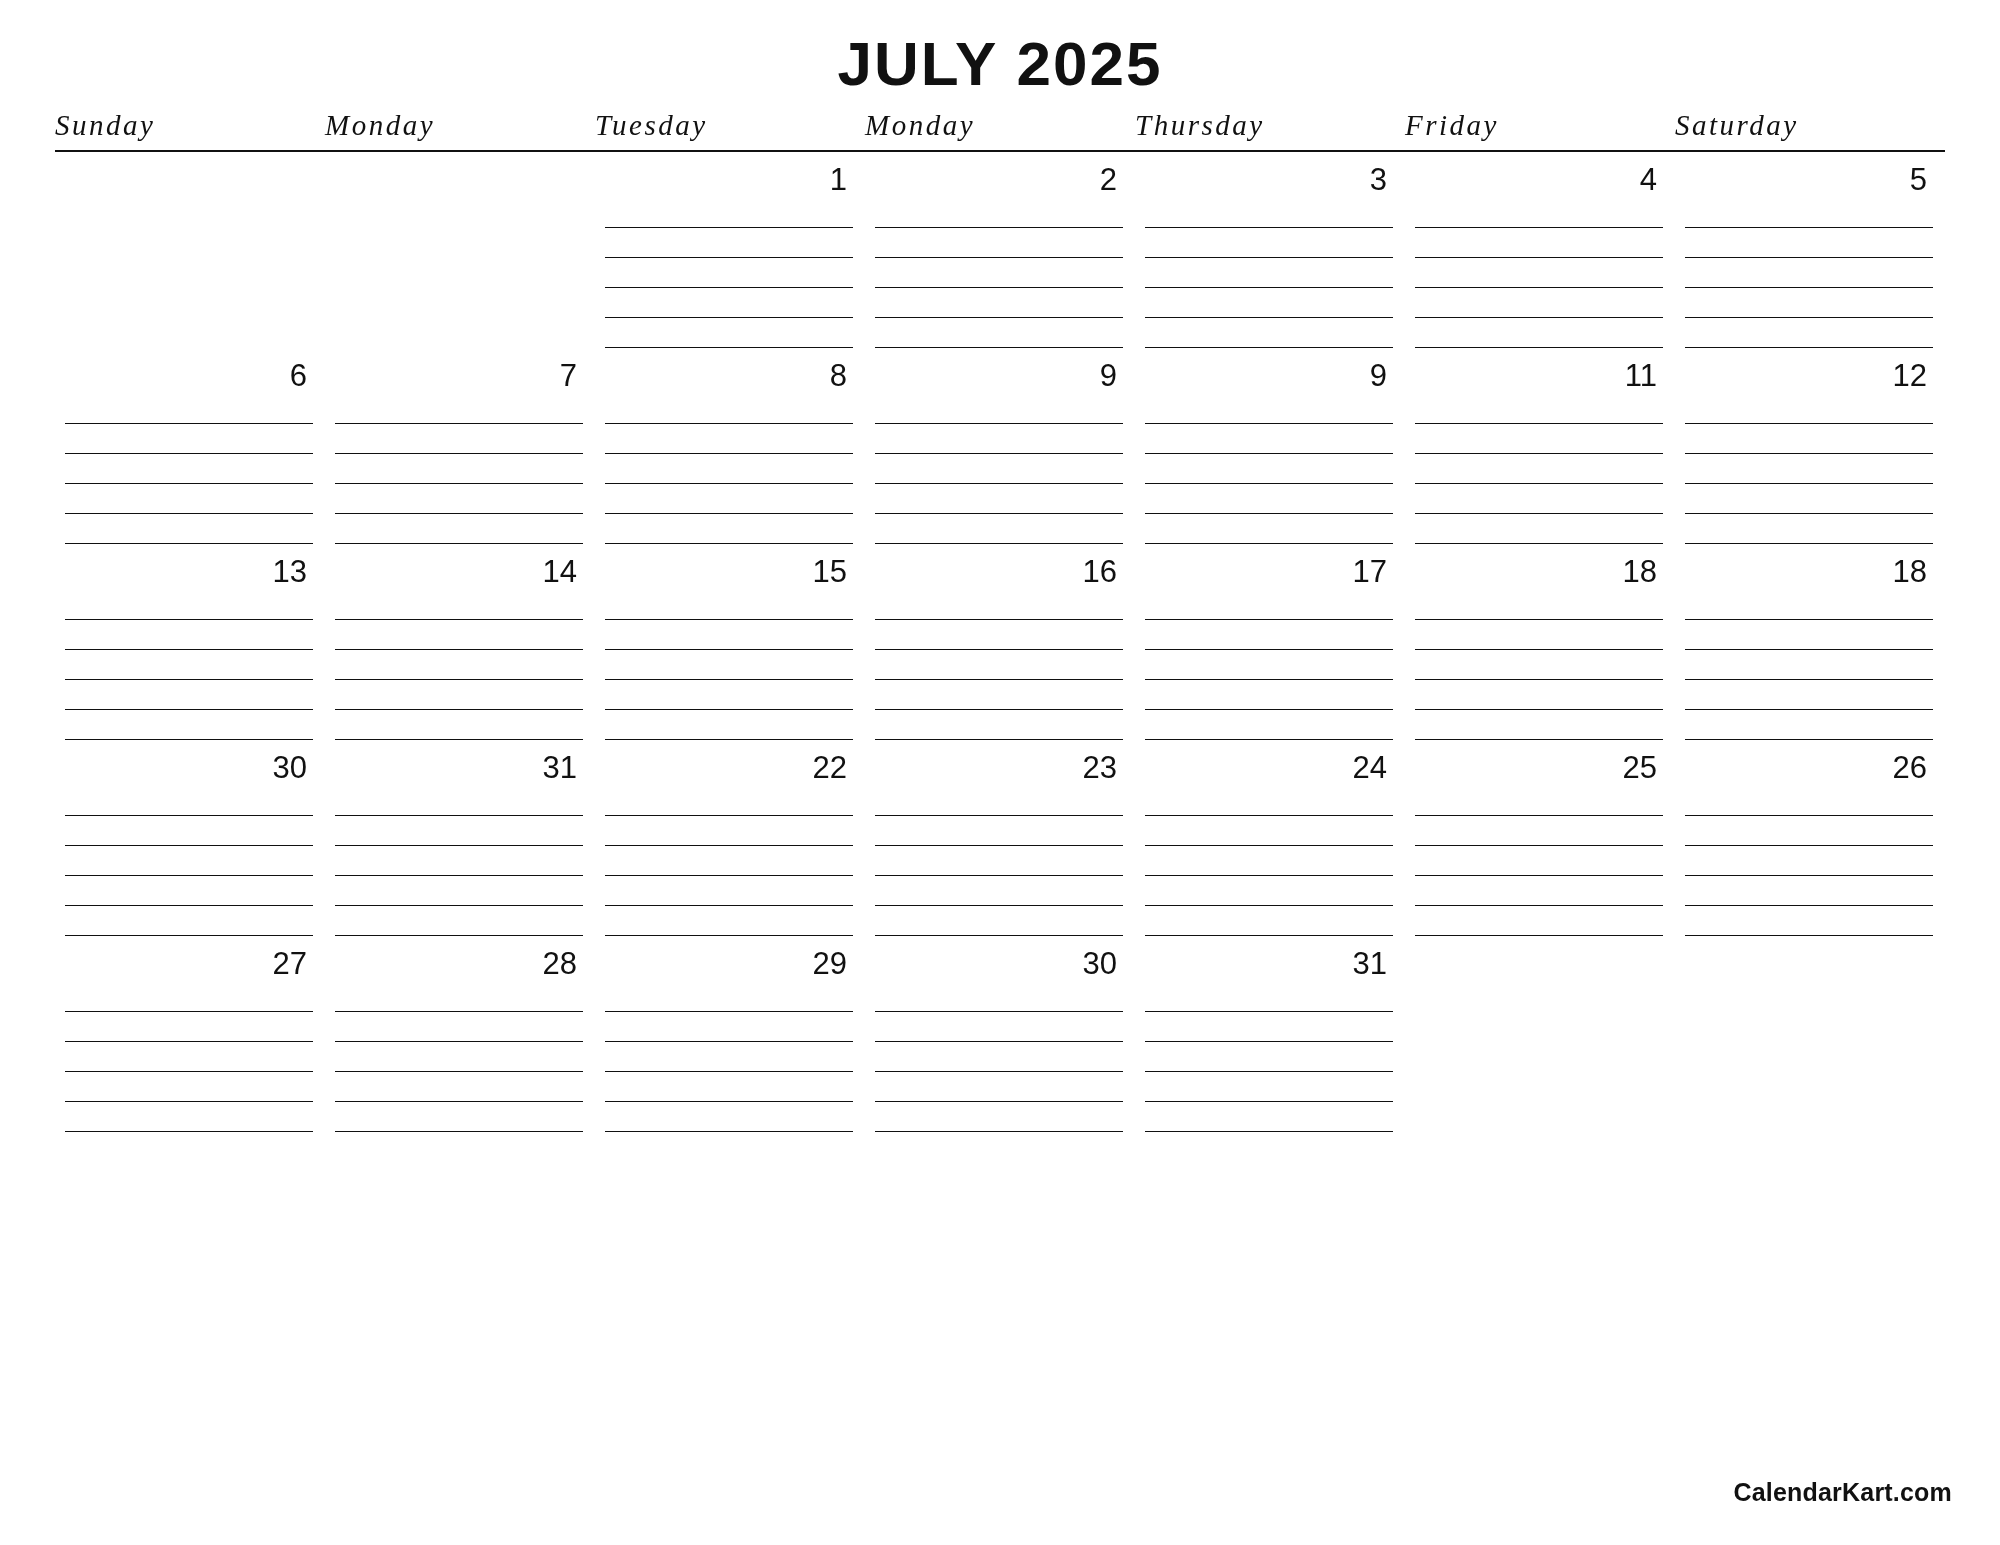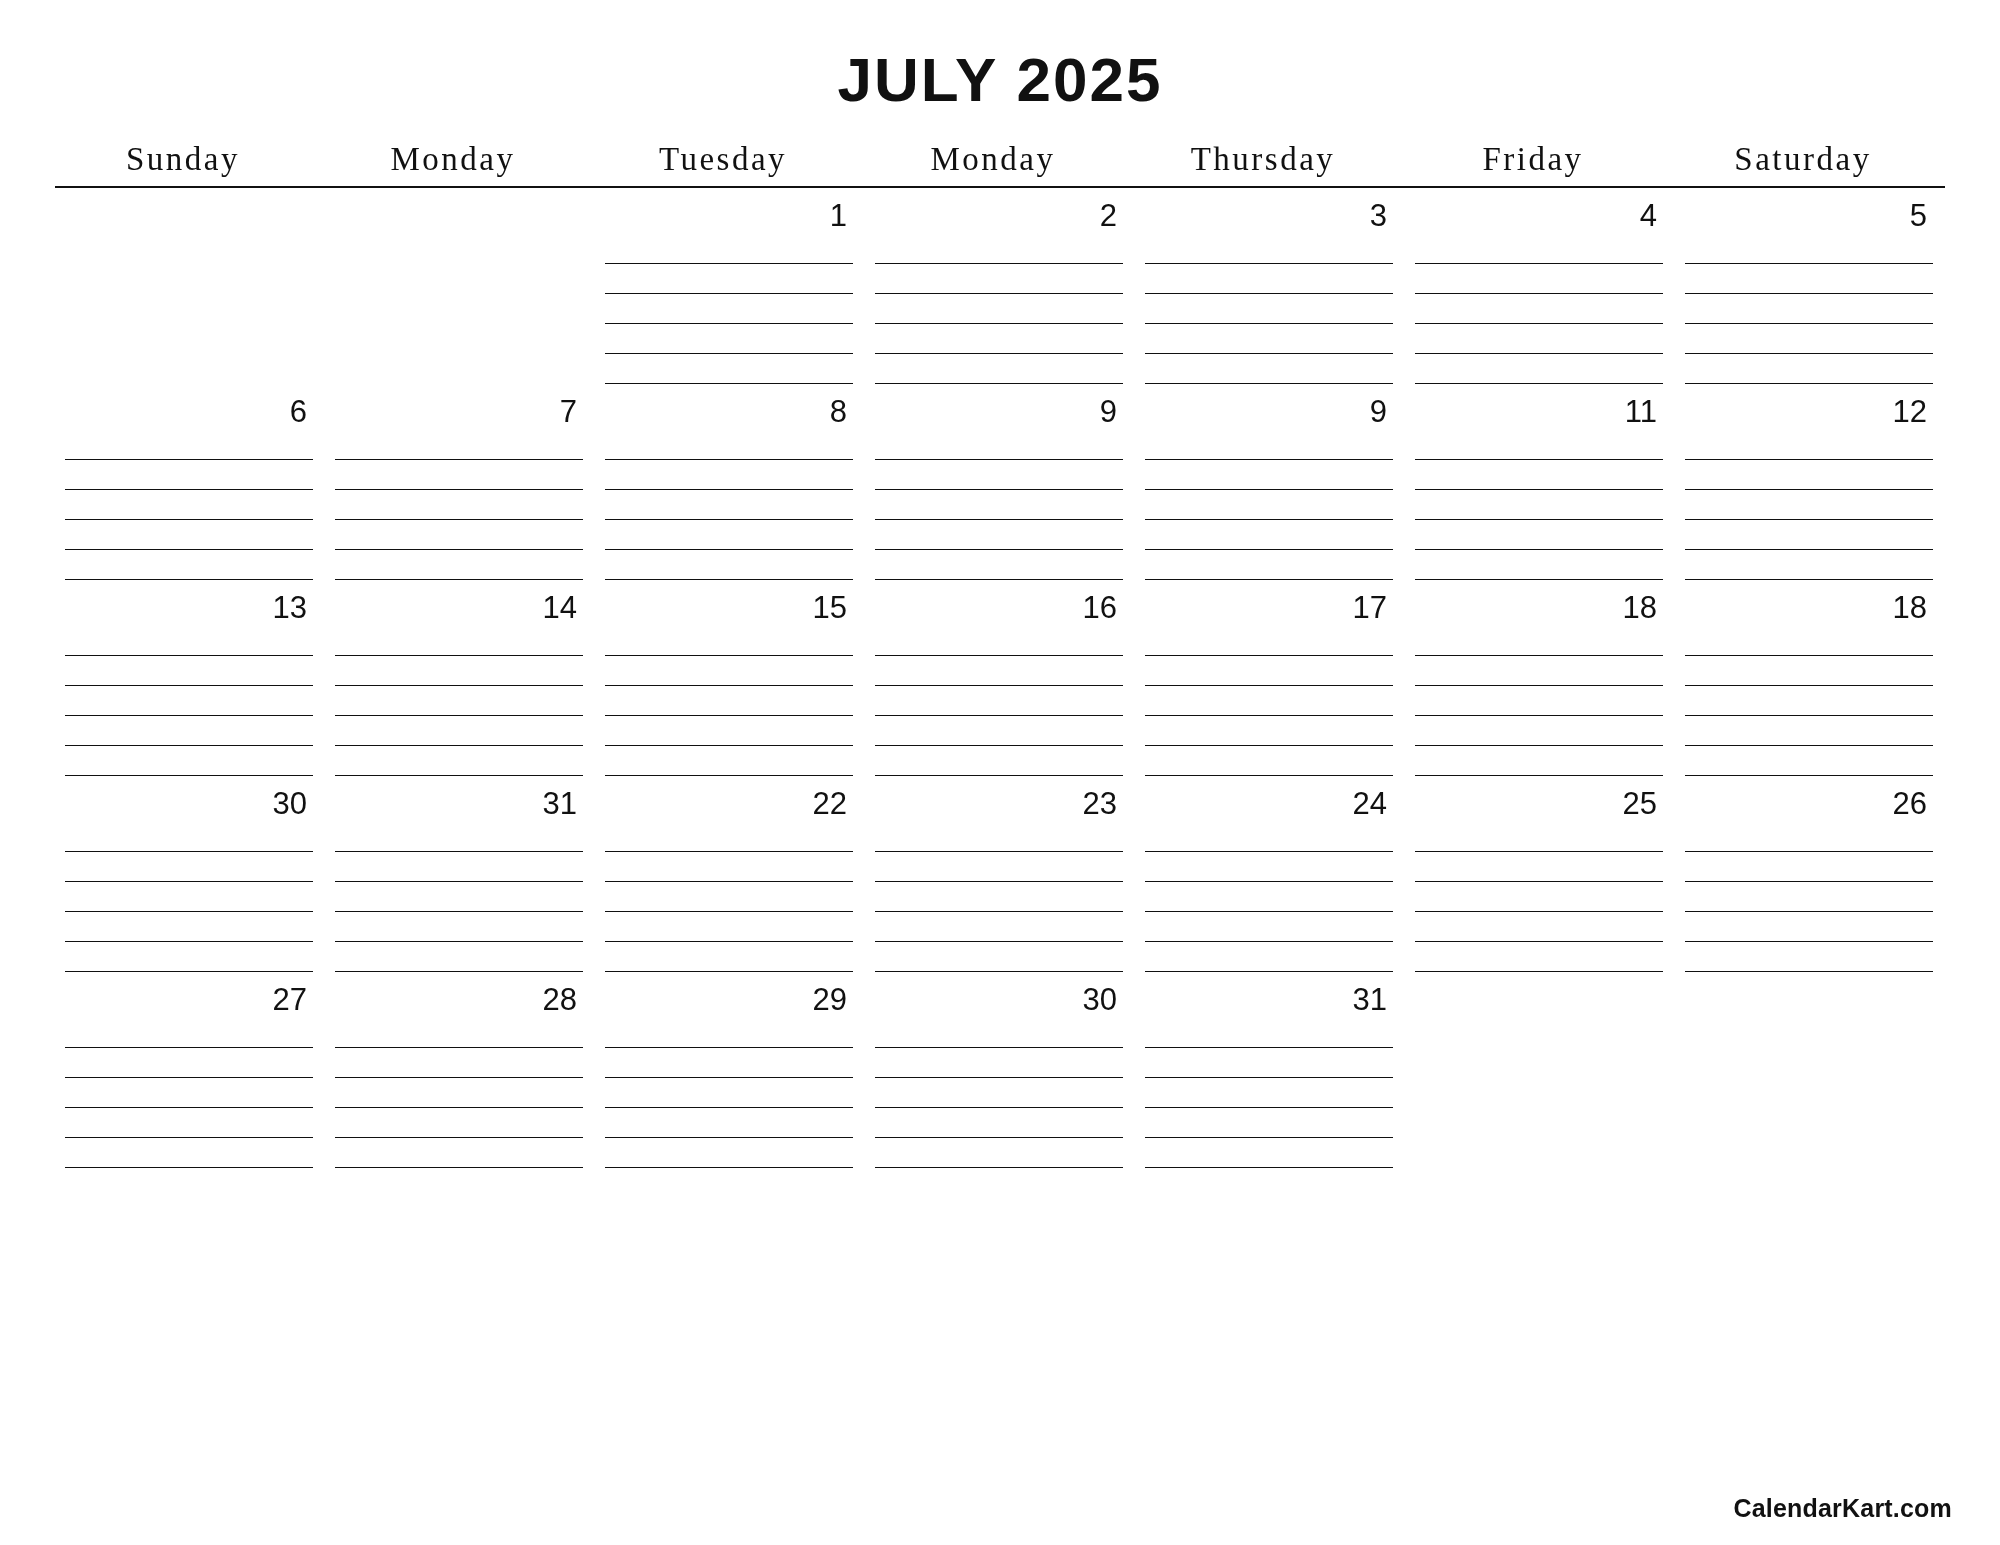--- a/index.html
+++ b/index.html
@@ -23,42 +23,43 @@
     padding: 0 55px;
     position: relative;
   }
 
   .calendar-title {
     text-align: center;
     font-family: "Liberation Sans", sans-serif;
     font-size: 62px;
     font-weight: bold;
     letter-spacing: 2px;
-    margin: 16px;
+    margin: 0;
     padding-top: 28px;
     padding-bottom: 10px;
     color: #111111;
   }
 
   table.calendar {
     width: 100%;
     border-collapse: collapse;
     table-layout: fixed;
   }
 
   th.weekday {
     font-family: "Liberation Serif", serif;
-    font-size: 33px;
+    font-size: 29px;
     font-weight: normal;
     letter-spacing: 2.5px;
-    text-align: center;
+    text-align: left;
     padding: 0 14px 8px 0;
     border-bottom: 2px solid #111111;
     color: #111111;
     vertical-align: bottom;
+    font-style: italic;
   }
 
   td.day-cell {
     vertical-align: top;
     padding: 0;
     height: 196px;
     position: relative;
   }
 
   .day-number {

